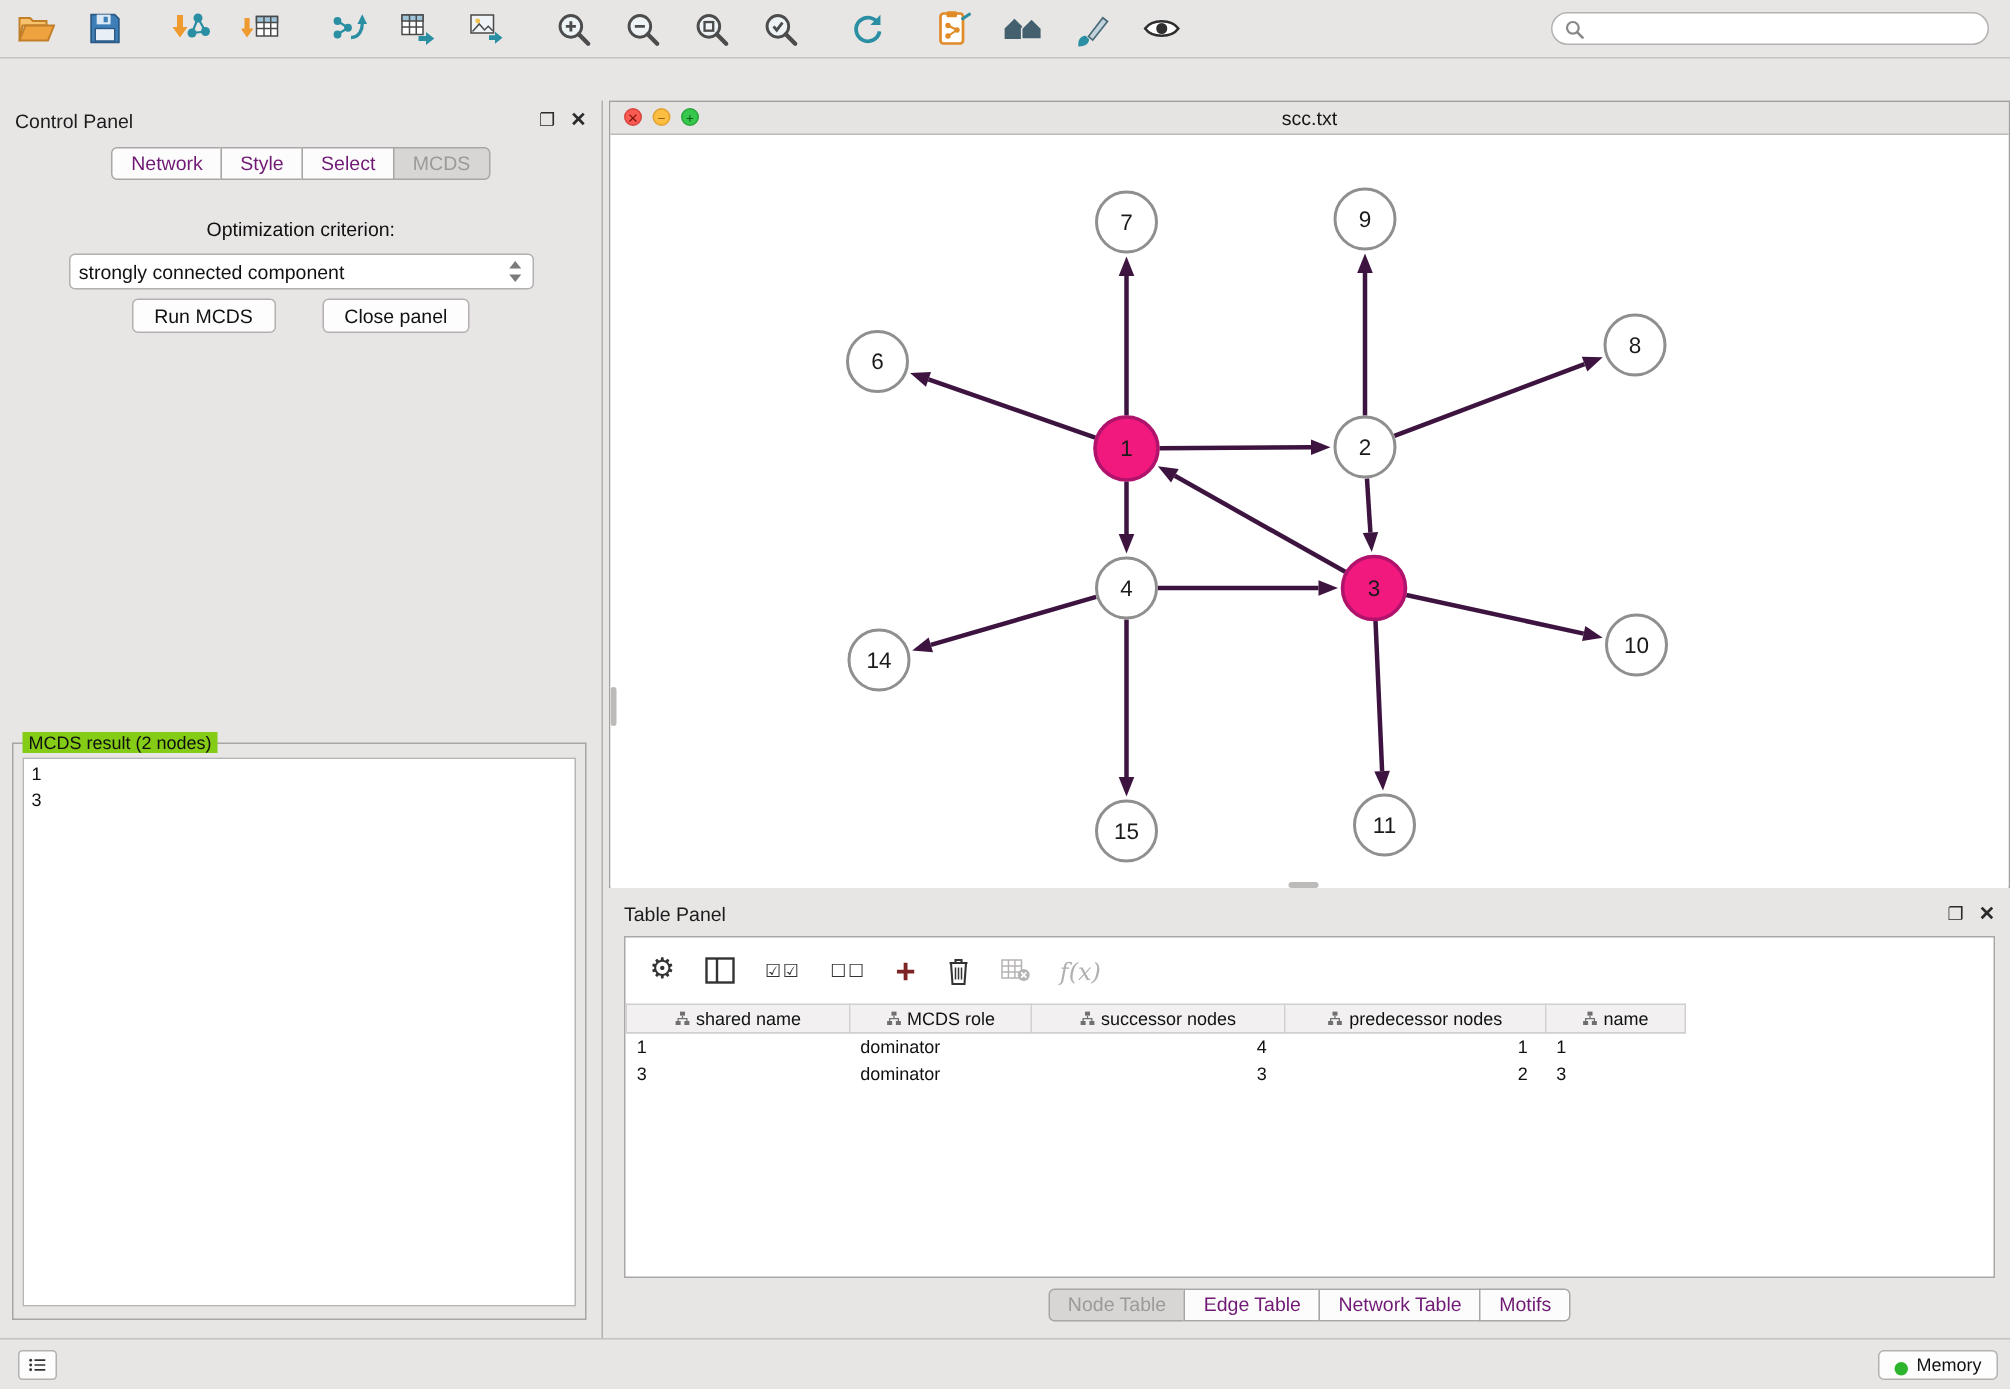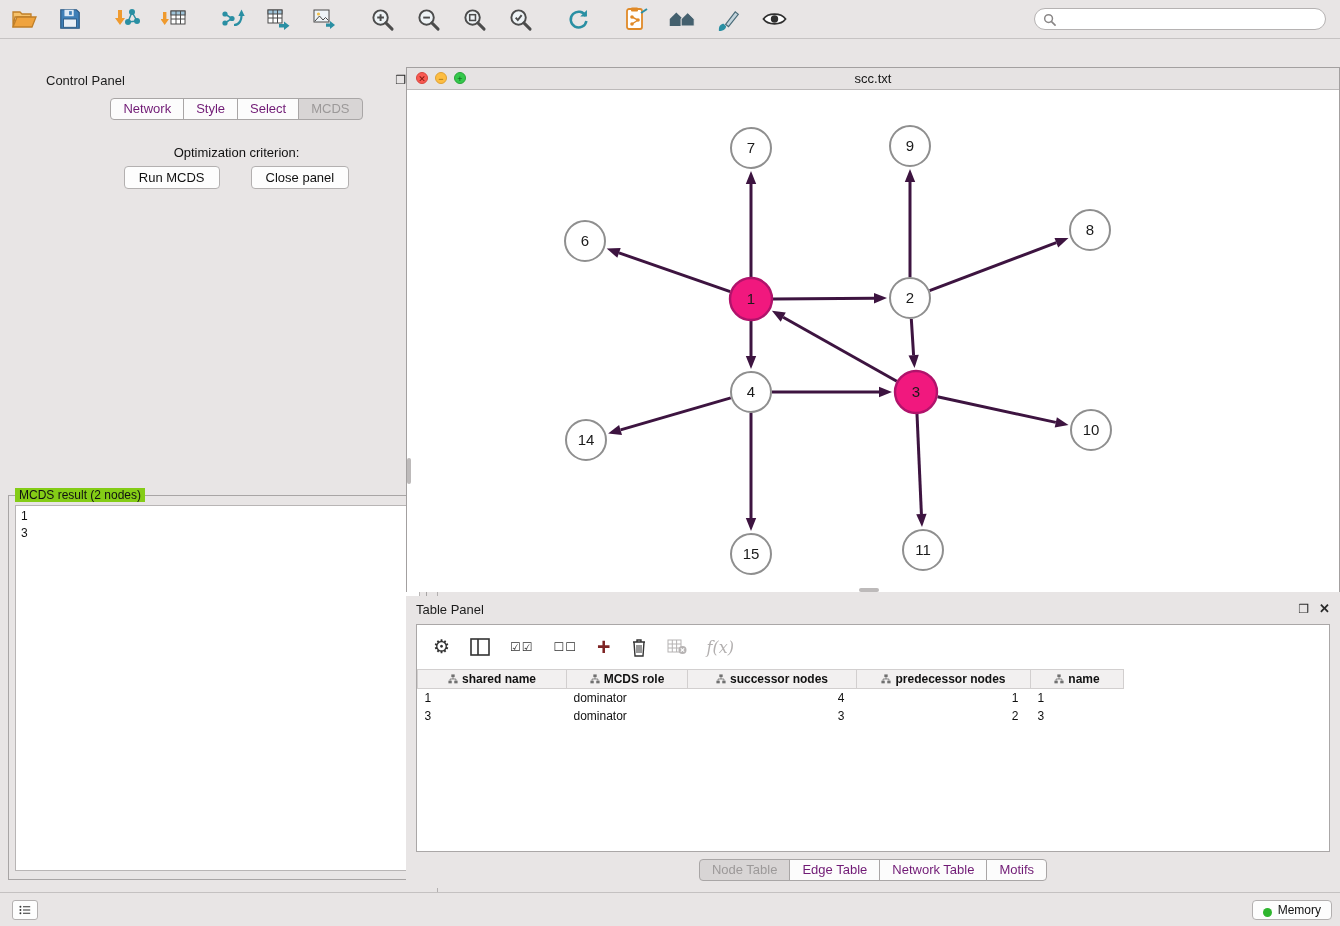--- a/index.html
+++ b/index.html
@@ -12,21 +12,21 @@
 
   
   .toolbar{height:38px;display:flex;align-items:center;padding:0 10px;background:#e8e5e5;border-bottom:1px solid #c6c3c3;}
   .tb-group{display:flex;align-items:center;gap:18px;margin-right:30px;}
   .tb-btn{background:none;border:none;padding:0;width:28px;height:28px;display:flex;align-items:center;justify-content:center;cursor:default;}
   .tb-btn svg{display:block;}
   .search{margin-left:auto;margin-right:4px;width:292px;height:22px;border:1px solid #b5b2b2;border-radius:11px;background:#ffffff;display:flex;align-items:center;padding:0 8px;box-sizing:border-box;}
   .search input{border:none;outline:none;flex:1;font-size:12px;margin-left:5px;background:transparent;font-family:"Liberation Sans",sans-serif;}
 
   
-  .control-panel{position:absolute;left:0;top:67px;width:401px;bottom:34px;background:#e8e5e5;border-right:1px solid #b3b0b0;padding-left:36px;}
+  .control-panel{position:absolute;left:0;top:67px;width:401px;bottom:34px;background:#e8e5e5;border-right:1px solid #b3b0b0;}
   .network-window{position:absolute;left:406px;top:67px;width:934px;height:525px;background:#ffffff;border:1px solid #a3a0a0;box-sizing:border-box;}
   .table-panel{position:absolute;left:406px;top:596px;width:934px;height:292px;background:#e8e5e5;}
   .statusbar{position:absolute;left:0;bottom:0;width:100%;height:34px;background:#e8e5e5;border-top:1px solid #c4c1c1;box-sizing:border-box;display:flex;align-items:center;}
 
   
   .panel-header{height:26px;display:flex;align-items:center;padding:0 10px;}
   .panel-header .ph-title{font-size:13px;color:#1c1c1c;}
   .panel-header .ph-btns{margin-left:auto;display:flex;gap:10px;}
   .ph-btn{background:none;border:none;padding:0;font-size:13px;color:#2a2a2a;font-weight:bold;cursor:default;line-height:14px;}
   .ph-btn.float{font-weight:normal;font-size:12px;}
@@ -65,21 +65,21 @@
   
   .tp-content{position:absolute;left:10px;right:10px;top:28px;bottom:36px;background:#fff;border:1px solid #aaa7a7;overflow:hidden;}
   .tp-toolbar{height:44px;display:flex;align-items:center;gap:20px;padding-left:16px;}
   .tp-tool{background:none;border:none;padding:0;display:flex;align-items:center;justify-content:center;cursor:default;height:24px;}
   .gear{font-size:19px;color:#333;line-height:20px;}
   .checks{font-size:12px;color:#333;letter-spacing:1px;}
   .plus{font-size:23px;font-weight:bold;color:#7e2424;line-height:20px;}
   .fx{font-family:"DejaVu Serif",serif;font-style:italic;font-size:16px;color:#b3b0b0;}
   table.node-table{width:100%;border-collapse:collapse;table-layout:fixed;}
   .node-table th{background:#f2f0f0;border:1px solid #d2cfcf;font-weight:normal;font-size:12px;height:18px;padding:0 4px;color:#111;}
-  .node-table th span{margin-left:4px;font-weight:bold;}
+  .node-table th span{margin-left:4px;}
   .node-table th.colF{background:transparent;border:none;}
   .node-table td{font-size:12px;height:16px;padding:1px 7px;color:#111;white-space:nowrap;overflow:hidden;}
   .col0{width:140px;} .col1{width:112px;} .col2{width:160px;} .col3{width:165px;} .col4{width:84px;} .colF{width:auto;}
   td.col2,td.col3{text-align:right;padding-right:12px;}
   .tp-tabs{position:absolute;left:0;right:0;bottom:7px;display:flex;justify-content:center;}
 
   
   .sb-left-btn{margin-left:12px;width:26px;height:20px;background:#fdfdfd;border:1px solid #b3b0b0;border-radius:3px;display:flex;align-items:center;justify-content:center;cursor:default;}
   .memory-btn{margin-left:auto;margin-right:8px;display:flex;align-items:flex-end;gap:6px;background:#fdfdfd;border:1px solid #b3b0b0;border-radius:4px;padding:2px 10px;font-size:12px;color:#111;cursor:default;font-family:"Liberation Sans",sans-serif;}
   .mem-dot{width:9px;height:9px;border-radius:50%;background:#2eb52e;display:inline-block;}
@@ -240,20 +240,27 @@
         <button class="ph-btn">✕</button>
       </span>
     </div>
     <div class="seg-row">
       <button class="seg">Network</button>
       <button class="seg">Style</button>
       <button class="seg">Select</button>
       <button class="seg active">MCDS</button>
     </div>
     <div class="opt-label">Optimization criterion:</div>
+    <div class="criterion">
+      <span>strongly connected component</span>
+      <svg class="stepper" width="11" height="16" viewBox="0 0 11 16">
+          <path d="M5.5 1 L9.5 6 H1.5 z" fill="#7d7a7a"></path>
+          <path d="M5.5 15 L1.5 10 H9.5 z" fill="#7d7a7a"></path>
+        </svg>
+    </div>
     <div class="btn-row">
       <button class="push-btn">Run MCDS</button>
       <button class="push-btn">Close panel</button>
     </div>
     <div class="result-group">
       <span class="result-legend">MCDS result (2 nodes)</span>
       <div class="result-text">1
 3</div>
     </div>
   </div>

